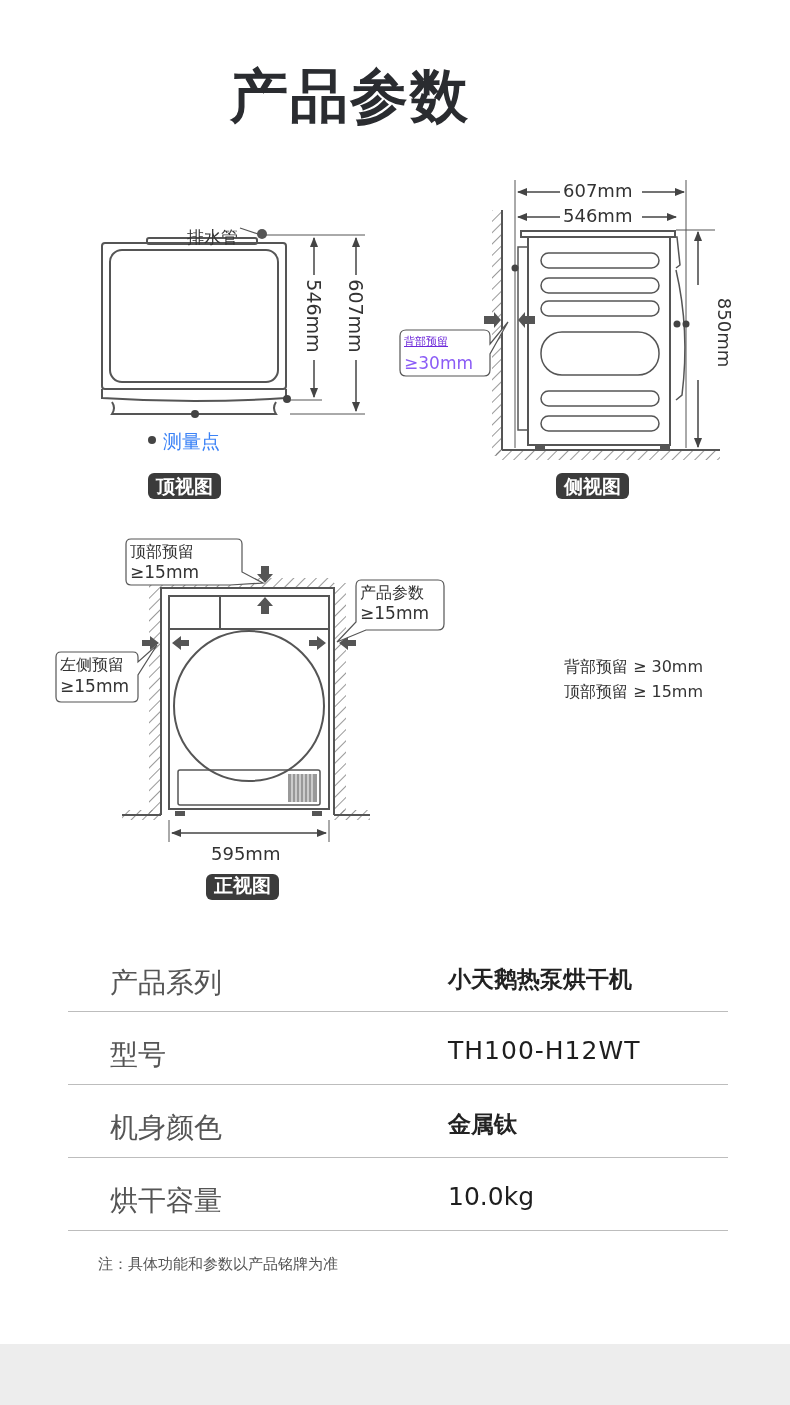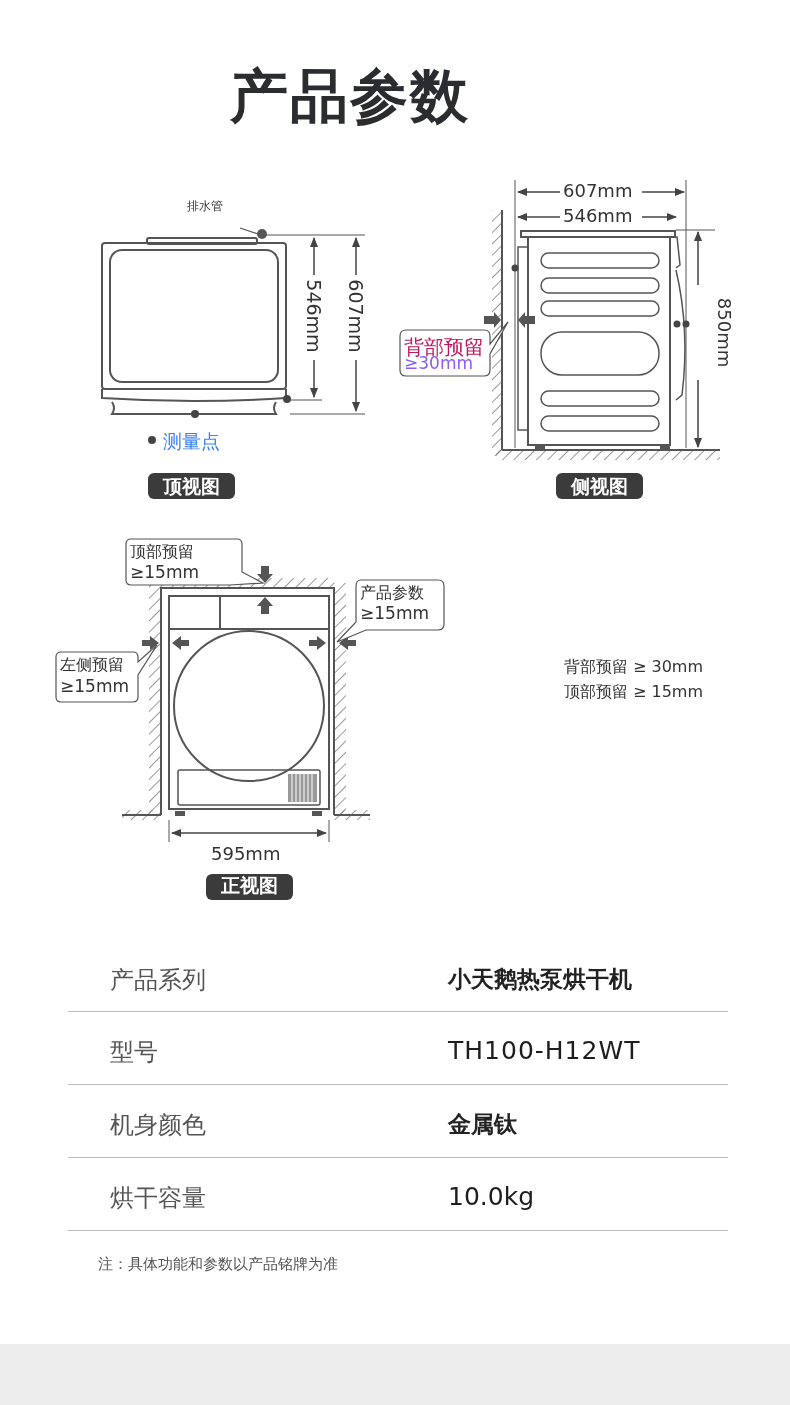--- a/index.html
+++ b/index.html
@@ -7,35 +7,35 @@
     width: 790px; height: 1405px; position: relative; overflow: hidden;
     background: #ffffff; color: #333333;
     font-family: "DejaVu Sans", "Liberation Sans", sans-serif;
   }
   .title {
     position: absolute; left: 0; top: 58px; width: 700px; text-align: center;
     font-size: 58px; font-weight: bold; color: #2a2c30; letter-spacing: 2px;
   }
   svg.diagram { position: absolute; left: 0; top: 0; }
   .badge {
-    position: absolute; height: 26px; line-height: 26px; padding: 0 15px;
+    position: absolute; height: 26px; line-height: 26px; padding: 0 8px;
     background: #3b3b3b; color: #fff; font-size: 19px; border-radius: 6px;
     font-weight: bold;
   }
   .note-block {
     position: absolute; right: 87px; top: 654px; text-align: right;
     font-size: 16px; line-height: 25px; color: #333;
   }
   .spec-table { position: absolute; left: 68px; top: 940px; width: 660px; }
   .spec-row {
     height: 72px; border-bottom: 1px solid #bdbdbd; position: relative;
   }
   .spec-row:first-child { height: 71px; }
   .spec-label {
-    position: absolute; left: 42px; top: 24px; font-size: 24px; color: #555;
+    position: absolute; left: 42px; top: 24px; font-size: 28px; color: #555;
   }
   .spec-value {
     position: absolute; left: 380px; top: 24px; font-size: 23px; color: #222;
     font-weight: bold;
   }
   .spec-value.model { font-weight: normal; font-size: 25px; letter-spacing: 1px; color: #1e1e1e; }
   .spec-value.cap { font-weight: normal; font-size: 25px; color: #1e1e1e; }
   .footnote {
     position: absolute; left: 98px; top: 1255px; font-size: 15px; color: #555;
   }
@@ -155,32 +155,32 @@
     <line x1="329" y1="820" x2="329" y2="842" stroke="#555" stroke-width="1"></line>
     <line x1="172" y1="833" x2="326" y2="833" stroke="#444" stroke-width="1.5" marker-start="url(#arr)" marker-end="url(#arr)"></line>
 
     <path d="M131,539 L237,539 Q242,539 242,544 L242,572 L263,583 L230,585 L131,585 Q126,585 126,580 L126,544 Q126,539 131,539 Z" fill="#fff" stroke="#555" stroke-width="1.2"></path>
     <path d="M361,580 L438,580 Q444,580 444,586 L444,624 Q444,630 438,630 L366,630 L337,642 L356,622 L356,586 Q356,580 361,580 Z" fill="#fff" stroke="#555" stroke-width="1.2"></path>
     <path d="M61,652 L133,652 Q138,652 138,657 L138,662 L157,645 L138,675 L138,697 Q138,702 133,702 L61,702 Q56,702 56,697 L56,657 Q56,652 61,652 Z" fill="#fff" stroke="#555" stroke-width="1.2"></path>
   </g>
 </svg>
 
 <div>
-  <span style="position:absolute;left:187px;top:198px;font-size:12px;color:#333;">排水管</span>
+  <span style="position:absolute;left:187px;top:226px;font-size:17px;color:#333;">排水管</span>
   <span style="position:absolute;left:276px;top:305px;font-size:19px;color:#333;transform:rotate(90deg);transform-origin:center;width:76px;text-align:center;display:inline-block;">546mm</span>
   <span style="position:absolute;left:318px;top:305px;font-size:19px;color:#333;transform:rotate(90deg);transform-origin:center;width:76px;text-align:center;display:inline-block;">607mm</span>
   <span style="position:absolute;left:163px;top:429px;font-size:19px;color:#3b82f6;">测量点</span>
   <div class="badge" style="left:148px;top:473px;">顶视图</div>
 </div>
 
 <div>
   <span style="position:absolute;left:563px;top:180px;font-size:18px;color:#333;">607mm</span>
   <span style="position:absolute;left:563px;top:205px;font-size:18px;color:#333;">546mm</span>
   <span style="position:absolute;left:686px;top:322px;font-size:18px;color:#333;transform:rotate(90deg);transform-origin:center;width:76px;text-align:center;display:inline-block;">850mm</span>
-  <span style="position:absolute;left:404px;top:334px;font-size:20px;color:#be185d;">背部预留</span>
+  <span style="position:absolute;left:404px;top:334px;font-size:11px;color:#6d28d9;text-decoration:underline;">背部预留</span>
   <span style="position:absolute;left:404px;top:353px;font-size:17px;color:#8b5cf6;">≥30mm</span>
   <div class="badge" style="left:556px;top:473px;">侧视图</div>
 </div>
 
 <div>
   <span style="position:absolute;left:130px;top:542px;font-size:16px;color:#333;">顶部预留</span>
   <span style="position:absolute;left:130px;top:562px;font-size:17px;color:#333;">≥15mm</span>
   <span style="position:absolute;left:360px;top:583px;font-size:16px;color:#333;">产品参数</span>
   <span style="position:absolute;left:360px;top:603px;font-size:17px;color:#333;">≥15mm</span>
   <span style="position:absolute;left:60px;top:655px;font-size:16px;color:#333;">左侧预留</span>

